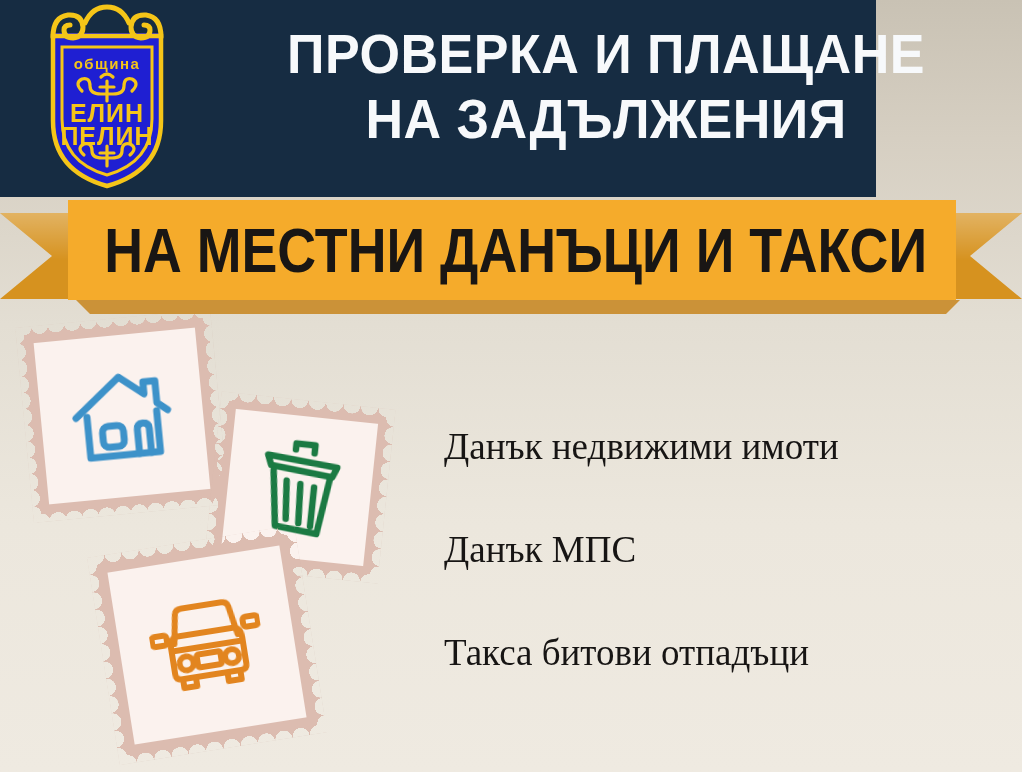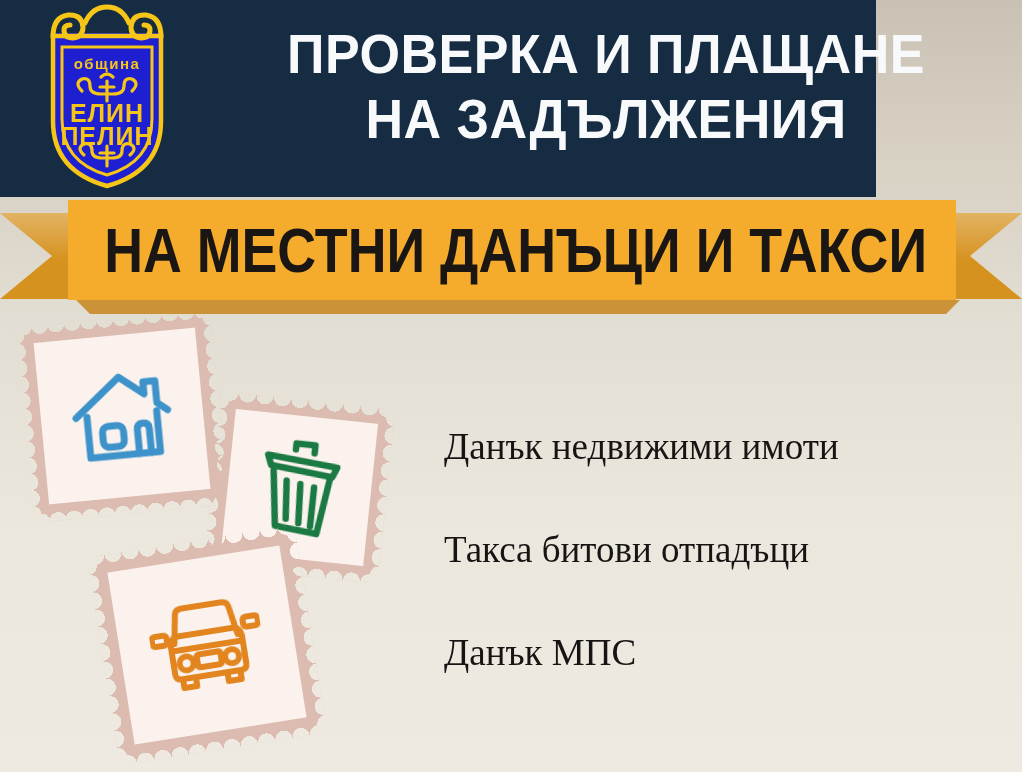--- a/index.html
+++ b/index.html
@@ -275,23 +275,23 @@
 
   <div id="tax-list">
 
     <div class="tax-item">
       <span class="bullet"><span class="bullet-shape"></span></span>
       <span class="tax-label">Данък недвижими имоти</span>
     </div>
 
     <div class="tax-item">
       <span class="bullet"><span class="bullet-shape"></span></span>
-      <span class="tax-label">Такса битови отпадъци</span>
+      <span class="tax-label">Данък МПС</span>
     </div>
 
     <div class="tax-item">
       <span class="bullet"><span class="bullet-shape"></span></span>
-      <span class="tax-label">Данък МПС</span>
+      <span class="tax-label">Такса битови отпадъци</span>
     </div>
 
   </div>
 
 </div>
 
 </body></html>

